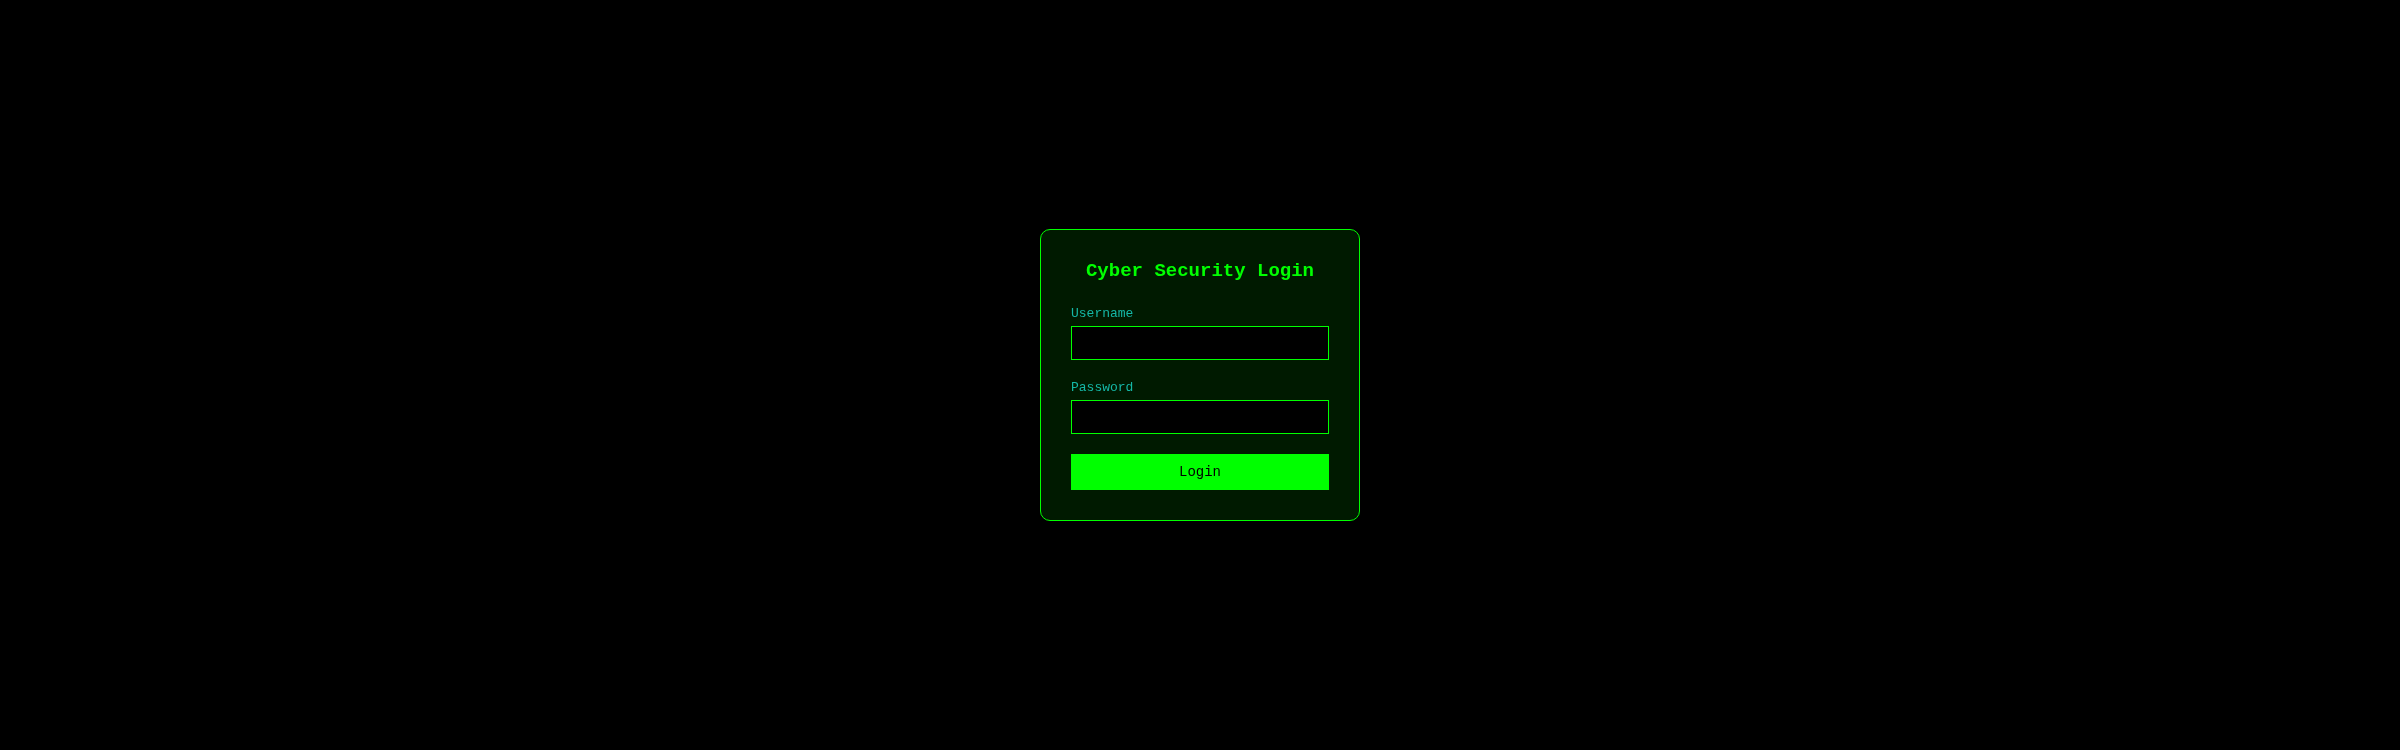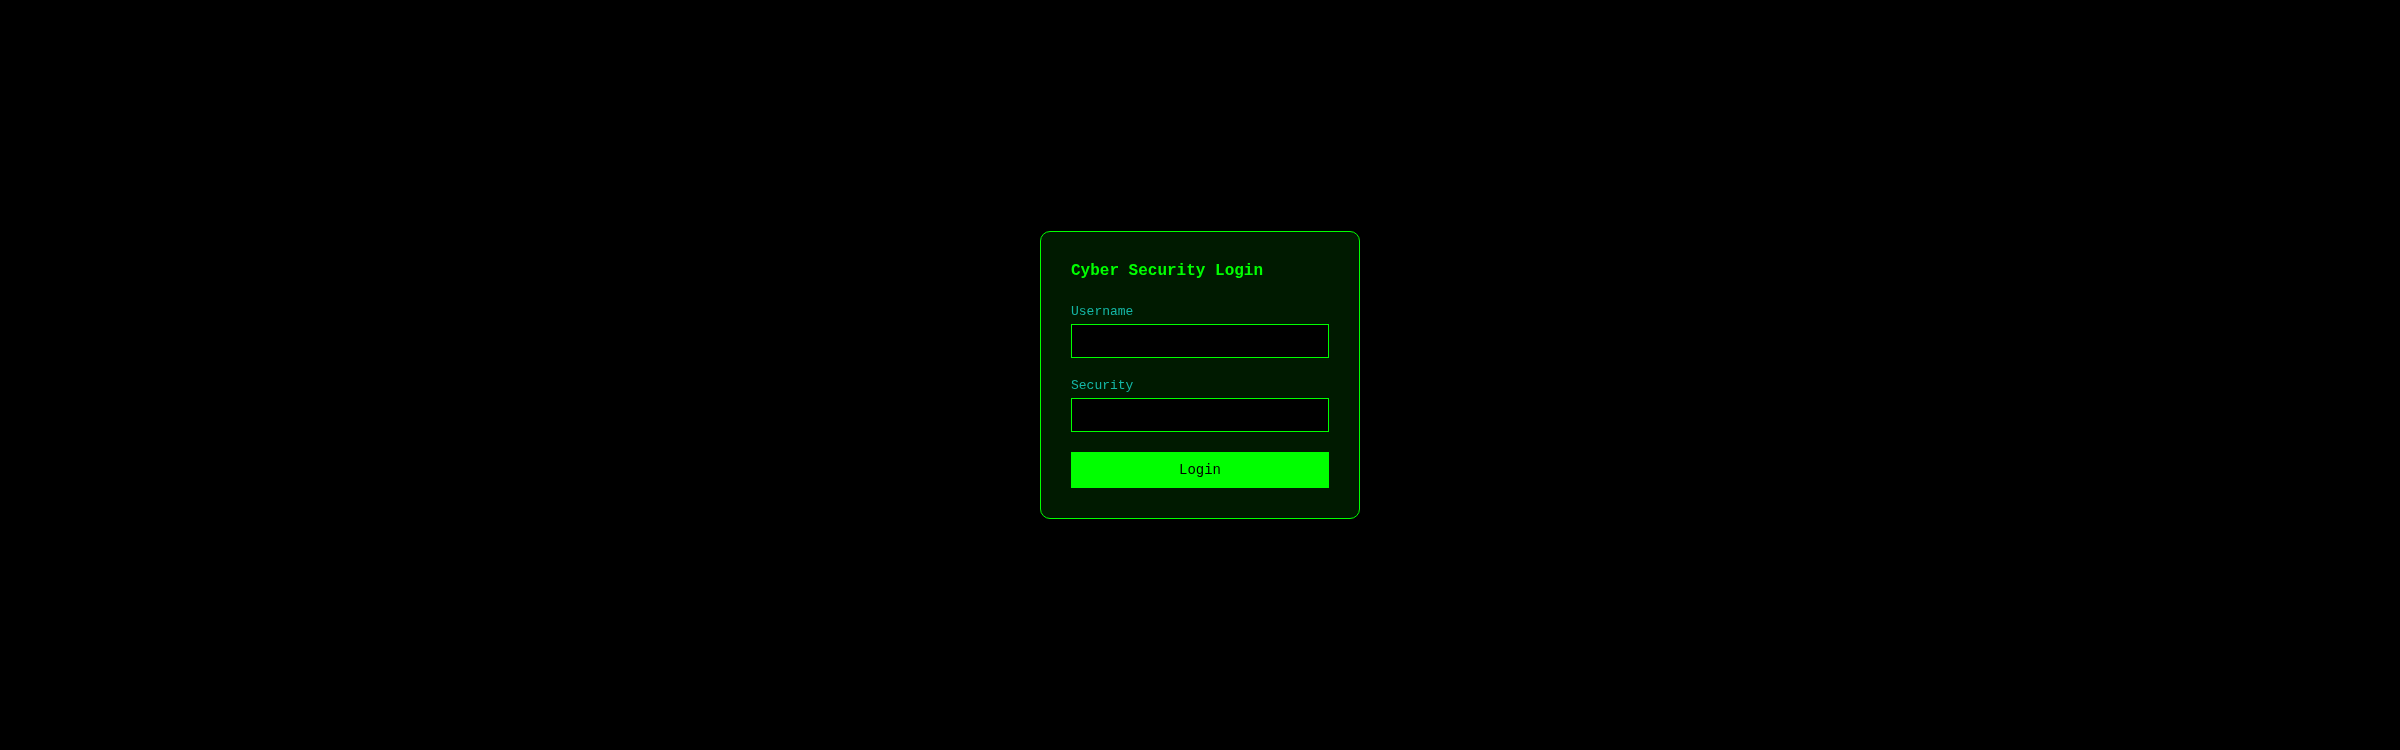--- a/index.html
+++ b/index.html
@@ -18,22 +18,22 @@
     }
     .login-card {
       background: rgba(0, 255, 0, 0.1);
       border: 1px solid #00ff00;
       border-radius: 10px;
       padding: 30px;
       width: 320px;
     }
     .login-title {
       color: #00ff00;
-      text-align: left;
-      font-size: 16px;
+      text-align: center;
+      font-size: 19px;
       font-weight: bold;
       margin-bottom: 24px;
     }
     .field-group {
       margin-bottom: 20px;
     }
     .field-label {
       color: #14b8a6;
       display: block;
       font-size: 13px;
@@ -63,17 +63,17 @@
 </head>
 <body>
 
 <div class="login-card">
   <h2 class="login-title">Cyber Security Login</h2>
   <div class="field-group">
     <label class="field-label">Username</label>
     <input type="text" class="field-input" value="" style="">
   </div>
   <div class="field-group">
-    <label class="field-label">Security</label>
+    <label class="field-label">Password</label>
     <input type="password" class="field-input" value="" style="">
   </div>
   <button class="login-button">Login</button>
 </div>
 
 </body></html>

